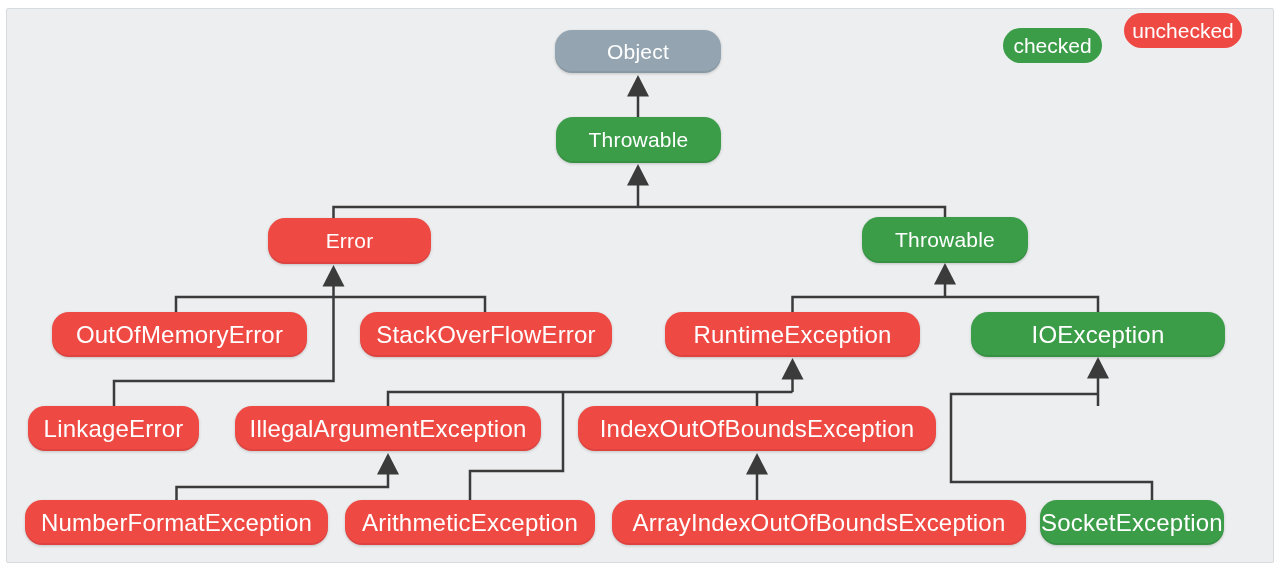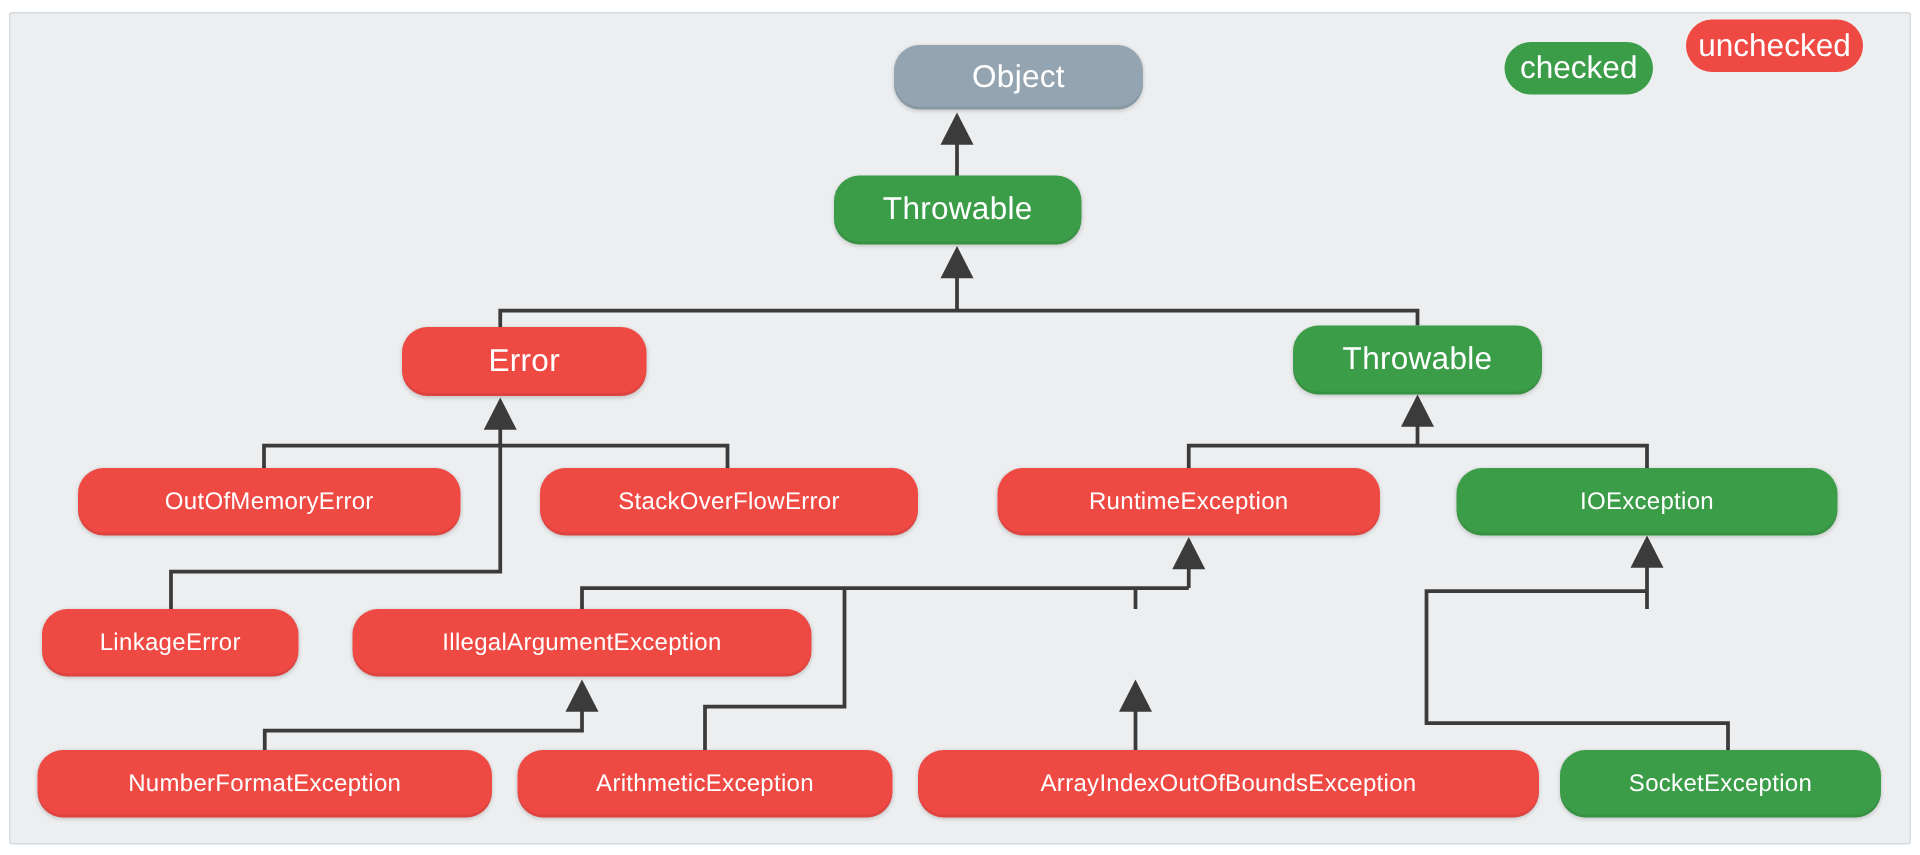--- a/index.html
+++ b/index.html
@@ -11,28 +11,28 @@
     position:absolute;left:6px;top:8px;width:1266px;height:553px;
     background:var(--panelBg,#eceeef);
     border:1px solid var(--panelBorder,#d3dade);
     border-radius:2px;
   }
   .edges{position:absolute;left:0;top:0;width:1280px;height:570px;pointer-events:none;}
   .edges polyline{fill:none;stroke:var(--line,#3b3b3b);stroke-width:2.5;}
   .edges polygon{fill:var(--line,#3b3b3b);stroke:none;}
   .node{
     position:absolute;display:flex;align-items:center;justify-content:center;
-    color:var(--text,#ffffff);font-size:16px;border-radius:17px;
+    color:var(--text,#ffffff);font-size:24px;border-radius:17px;
     box-shadow:0 1px 3px rgba(0,0,0,.18), inset 0 -2px 0 rgba(0,0,0,.07);
     white-space:nowrap;letter-spacing:.2px;
   }
   .node.lg{font-size:21px;}
   .checked{background:var(--green,#3c9d49);}
   .unchecked{background:var(--red,#ef4944);}
-  .neutral{background:var(--gray,#94a5b1);margin-left:41px;}
+  .neutral{background:var(--gray,#94a5b1);}
   .pill{
     position:absolute;display:flex;align-items:center;justify-content:center;
     color:var(--text,#ffffff);font-size:21px;border-radius:18px;white-space:nowrap;
   }
 </style>
 </head>
 <body>
 
 <div class="stage">
   <div class="panel"></div>
@@ -82,20 +82,21 @@
   <div class="node neutral lg" style="left:555px;top:30px;width:166px;height:43px">Object</div>
   <div class="node checked lg" style="left:556px;top:117px;width:165px;height:46px">Throwable</div>
   <div class="node unchecked lg" style="left:268px;top:218px;width:163px;height:46px">Error</div>
   <div class="node checked lg" style="left:862px;top:217px;width:166px;height:46px">Throwable</div>
   <div class="node unchecked" style="left:52px;top:312px;width:255px;height:45px">OutOfMemoryError</div>
   <div class="node unchecked" style="left:360px;top:312px;width:252px;height:45px">StackOverFlowError</div>
   <div class="node unchecked" style="left:665px;top:312px;width:255px;height:45px">RuntimeException</div>
   <div class="node checked" style="left:971px;top:312px;width:254px;height:45px">IOException</div>
   <div class="node unchecked" style="left:28px;top:406px;width:171px;height:45px">LinkageError</div>
   <div class="node unchecked" style="left:235px;top:406px;width:306px;height:45px">IllegalArgumentException</div>
+  <div class="node unchecked" style="left:578px;top:406px;width:358px;height:45px">IndexOutOfBoundsException</div>
   <div class="node unchecked" style="left:25px;top:500px;width:303px;height:45px">NumberFormatException</div>
   <div class="node unchecked" style="left:345px;top:500px;width:250px;height:45px">ArithmeticException</div>
   <div class="node unchecked" style="left:612px;top:500px;width:414px;height:45px">ArrayIndexOutOfBoundsException</div>
-  <div class="node checked" style="left:1040px;top:500px;width:214px;height:45px">SocketException</div>
+  <div class="node checked" style="left:1040px;top:500px;width:184px;height:45px">SocketException</div>
 
   <div class="pill checked" style="left:1003px;top:28px;width:99px;height:35px">checked</div>
   <div class="pill unchecked" style="left:1124px;top:13px;width:118px;height:35px">unchecked</div>
 </div>
 
 </body></html>

